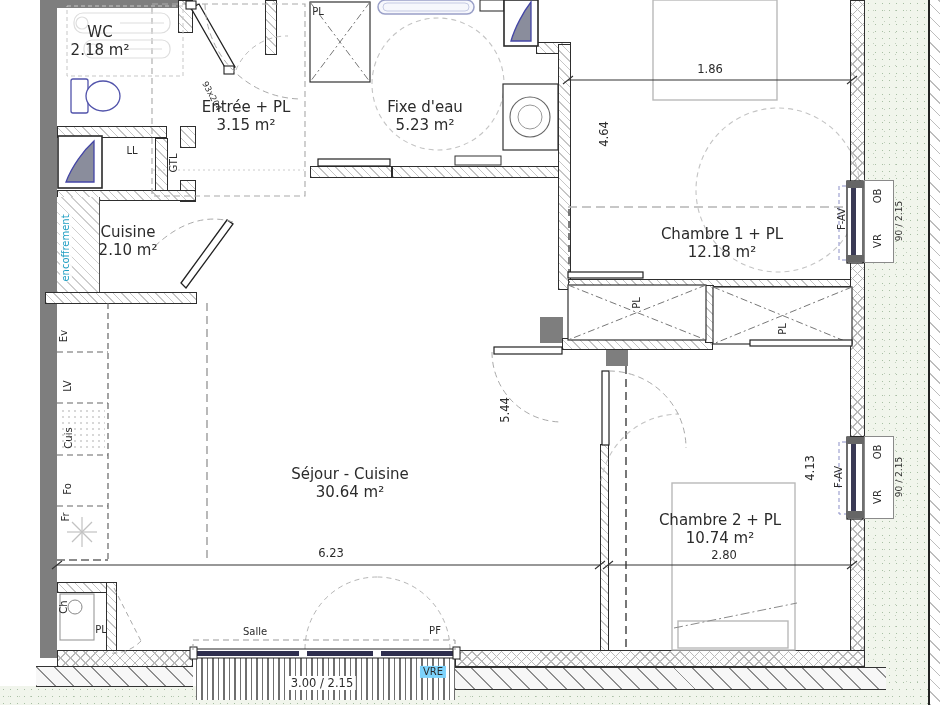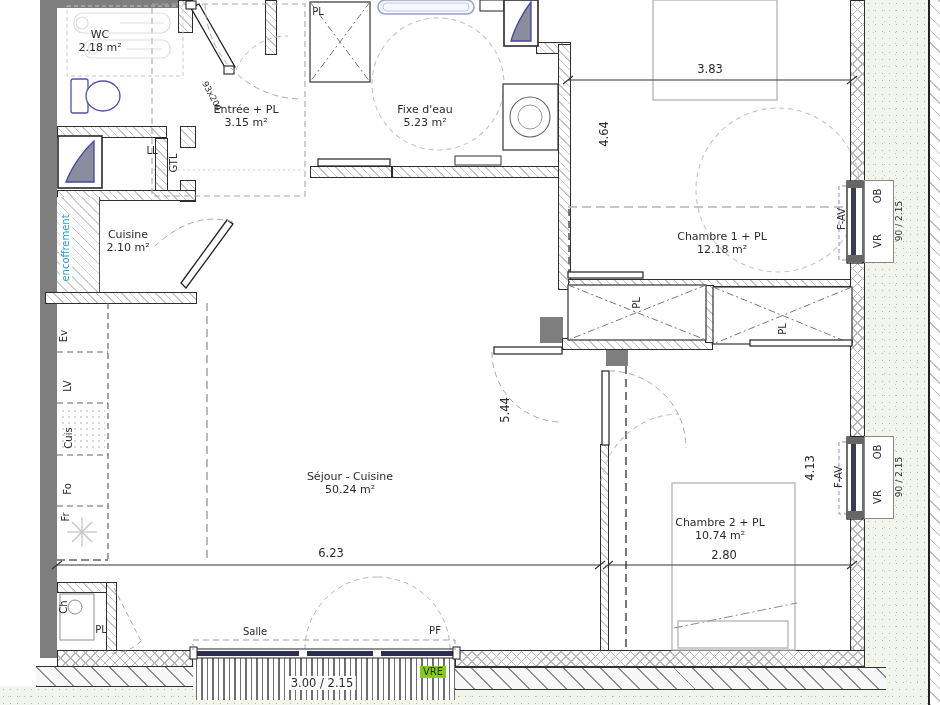--- a/index.html
+++ b/index.html
@@ -23,27 +23,27 @@
     background-image:repeating-linear-gradient(90deg,#6f6f6f 0,#6f6f6f 1.3px,transparent 1.3px,transparent 5.5px);}
   .edge{background-color:#fff;z-index:3;border-left:2px solid #222;
     background-image:repeating-linear-gradient(45deg,#bdbdbd 0 1px,transparent 1px 9px);}
   .enc{background-color:#fff;z-index:2;border-right:1px solid #555;
     background-image:repeating-linear-gradient(45deg,#cfcfcf 0 1px,transparent 1px 7px);}
   .obvr{background:#fff;border:1px solid #8a8a8a;z-index:3;}
   .dots{z-index:3;background-image:radial-gradient(#d8d8d8 0.8px,transparent 1px);background-size:6px 6px;}
   svg.overlay{position:absolute;left:0;top:0;z-index:5;}
   
   .lbl{position:absolute;z-index:8;transform:translate(-50%,-50%);text-align:center;
-       font-size:11px;line-height:1.22;white-space:nowrap;}
+       font-size:15px;line-height:1.22;white-space:nowrap;}
   .rot{transform:translate(-50%,-50%) rotate(-90deg);}
   .dim{font-size:11.5px;background:#fff;padding:0 3px;}
   .small{font-size:10px;}
   .tiny{font-size:9px;}
   .blue{color:#1e9ec2;background:rgba(255,255,255,0.85);}
-  .bgw{background:#84cc16;padding:0 3px;}
+  .bgw{background:#7dd3fc;padding:0 3px;}
 </style>
 </head>
 <body>
 
 <div id="plan">
 
   <div class="abs stipple" style="left:865px;top:0;width:63px;height:705px"></div>
   <div class="abs stipple" style="left:0;top:686px;width:928px;height:19px"></div>
   <div class="abs bandd" style="left:36px;top:666px;width:157px;height:21px"></div>
   <div class="abs bandd" style="left:455px;top:667px;width:431px;height:23px"></div>
@@ -235,39 +235,39 @@
   <div class="lbl" style="left:128px;top:241px">
     <div>Cuisine</div>
     <div>2.10 m²</div>
   </div>
   <div class="lbl" style="left:722px;top:243px">
     <div>Chambre 1 + PL</div>
     <div>12.18 m²</div>
   </div>
   <div class="lbl" style="left:350px;top:483px">
     <div>Séjour - Cuisine</div>
-    <div>50.24 m²</div>
+    <div>30.64 m²</div>
   </div>
   <div class="lbl" style="left:720px;top:529px">
     <div>Chambre 2 + PL</div>
     <div>10.74 m²</div>
   </div>
 
-  <div class="lbl dim" style="left:710px;top:69px">3.83</div>
+  <div class="lbl dim" style="left:710px;top:69px">1.86</div>
   <div class="lbl rot dim" style="left:604px;top:134px;background:none">4.64</div>
   <div class="lbl rot dim" style="left:505px;top:410px;background:none">5.44</div>
   <div class="lbl dim" style="left:331px;top:553px">6.23</div>
   <div class="lbl dim" style="left:724px;top:555px">2.80</div>
   <div class="lbl rot dim" style="left:810px;top:468px;background:none">4.13</div>
   <div class="lbl dim" style="left:322px;top:683px">3.00 / 2.15</div>
   <div class="lbl rot tiny" style="left:899px;top:221px">90 / 2.15</div>
   <div class="lbl rot tiny" style="left:899px;top:477px">90 / 2.15</div>
   <div class="lbl" style="left:212px;top:96px;font-size:8.5px;transform:translate(-50%,-50%) rotate(62deg)">93x204</div>
 
-  <div class="lbl small" style="left:152px;top:151px">LL</div>
+  <div class="lbl small" style="left:132px;top:151px">LL</div>
   <div class="lbl rot small" style="left:174px;top:163px">GTL</div>
   <div class="lbl rot small blue" style="left:66px;top:248px">encoffrement</div>
   <div class="lbl rot small" style="left:64px;top:336px">Ev</div>
   <div class="lbl rot small" style="left:68px;top:386px">LV</div>
   <div class="lbl rot small" style="left:69px;top:438px">Cuis</div>
   <div class="lbl rot small" style="left:68px;top:489px">Fo</div>
   <div class="lbl rot small" style="left:66px;top:517px">Fr</div>
   <div class="lbl rot small" style="left:64px;top:607px">Ch</div>
   <div class="lbl small" style="left:101px;top:630px">PL</div>
   <div class="lbl small" style="left:318px;top:12px">PL</div>

